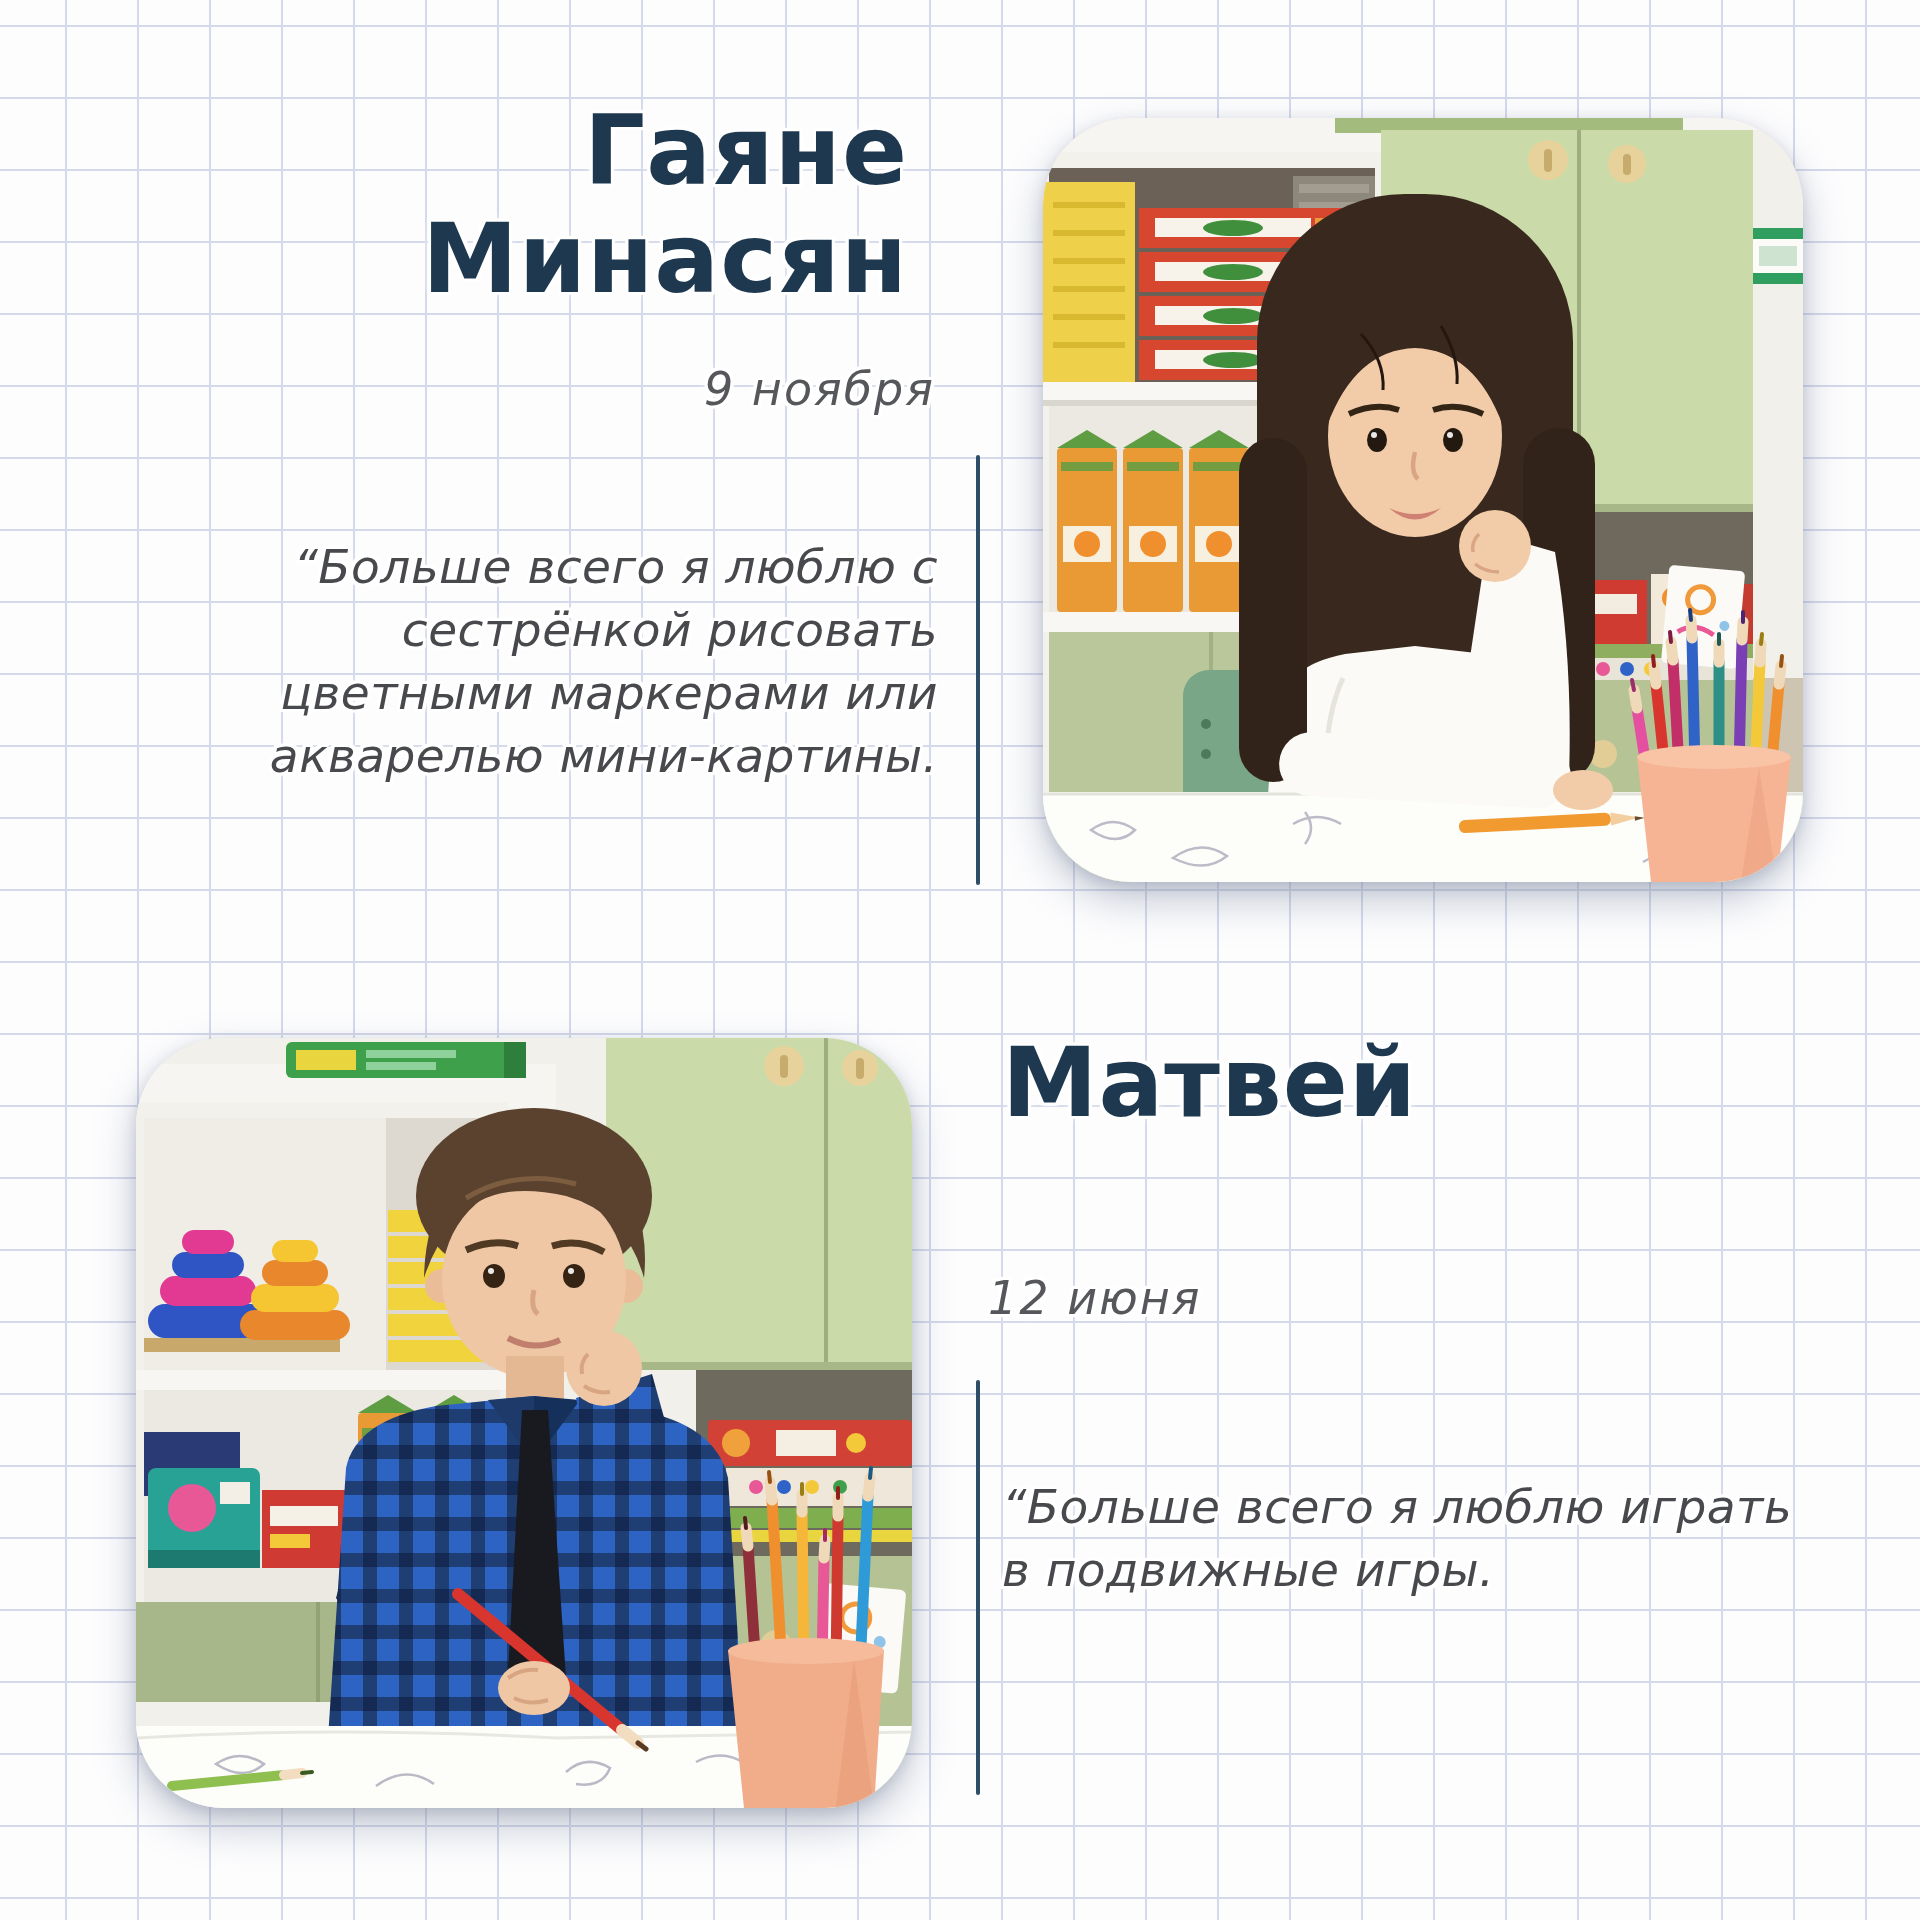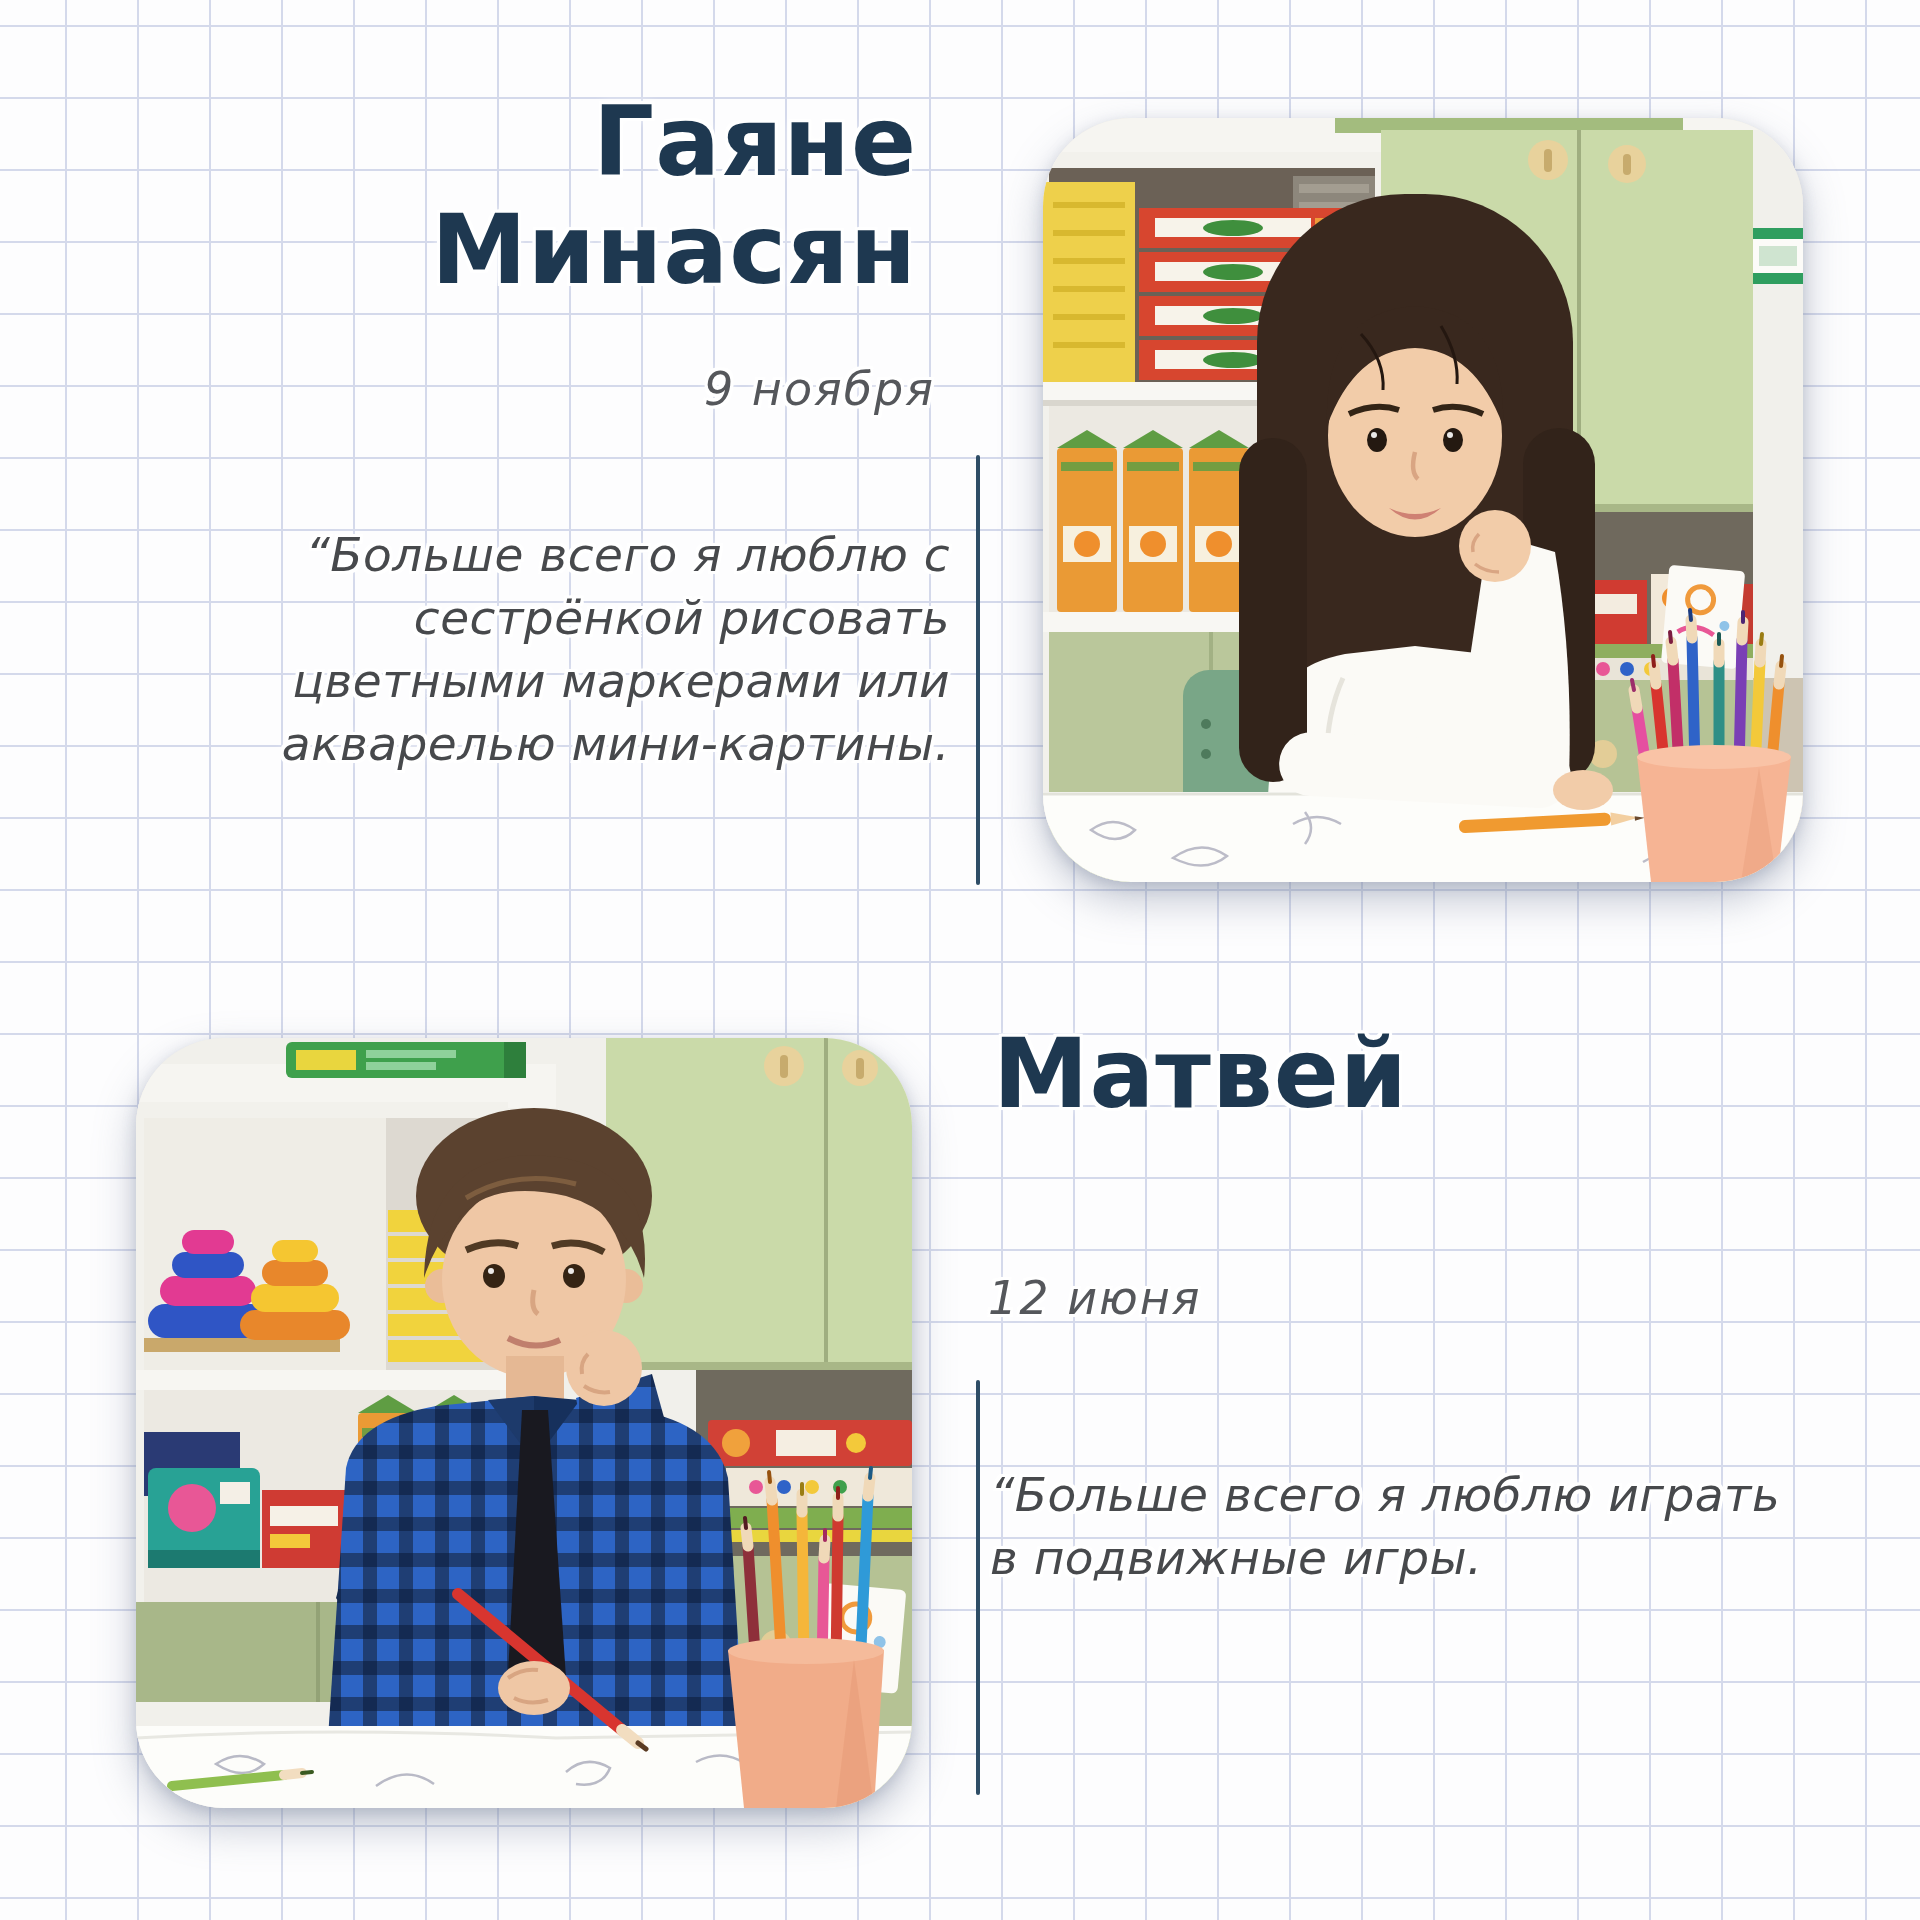--- a/index.html
+++ b/index.html
@@ -6,28 +6,28 @@
   body{font-family:"DejaVu Sans","Liberation Sans",sans-serif;}
   .canvas{position:relative;width:1920px;height:1920px;background:#fdfdfe;overflow:hidden;}
   .grid{position:absolute;inset:0;
     background-image:
       linear-gradient(to right,#cdd3e8 2px,transparent 2px),
       linear-gradient(to bottom,#cdd3e8 2px,transparent 2px);
     background-size:72px 72px;
     background-position:65px 25px;
     opacity:.85;}
   .halo{text-shadow:3px 3px 0 #fff,-3px -3px 0 #fff,3px -3px 0 #fff,-3px 3px 0 #fff,0 3px 0 #fff,0 -3px 0 #fff,3px 0 0 #fff,-3px 0 0 #fff,0 0 12px #fff;}
-  .name{position:absolute;margin:8px;font-weight:700;font-size:96px;line-height:108px;letter-spacing:1px;color:#1e3850;}
+  .name{position:absolute;margin:17px;font-weight:700;font-size:96px;line-height:108px;letter-spacing:1px;color:#1e3850;}
   .name span{display:block;}
   .name-1{top:80px;right:995px;text-align:right;}
   .name-2{top:1012px;left:985px;text-align:left;}
   .date{position:absolute;font-style:italic;font-size:46px;letter-spacing:2px;color:#55575b;}
   .date-1{top:362px;right:985px;text-align:right;}
   .date-2{top:1271px;left:988px;}
-  .quote{position:absolute;margin:0;font-style:italic;font-size:47px;line-height:63px;letter-spacing:.5px;color:#47494c;}
+  .quote{position:absolute;margin:12px;font-style:italic;font-size:47px;line-height:63px;letter-spacing:.5px;color:#47494c;}
   .quote span{display:block;}
   .quote-1{top:523px;right:970px;text-align:right;}
   .quote-2{top:1463px;left:990px;text-align:left;}
   .vline{position:absolute;width:4px;border-radius:2px;background:#2e4d66;}
   .vline-1{left:976px;top:455px;height:430px;}
   .vline-2{left:976px;top:1380px;height:415px;}
   .photo{position:absolute;margin:0;border-radius:88px;overflow:hidden;
     box-shadow:0 18px 42px rgba(125,135,160,.45),0 5px 14px rgba(125,135,160,.3);background:#eeece7;}
   .photo svg{display:block;width:100%;height:100%;}
   .photo-1{left:1043px;top:118px;width:760px;height:764px;}

